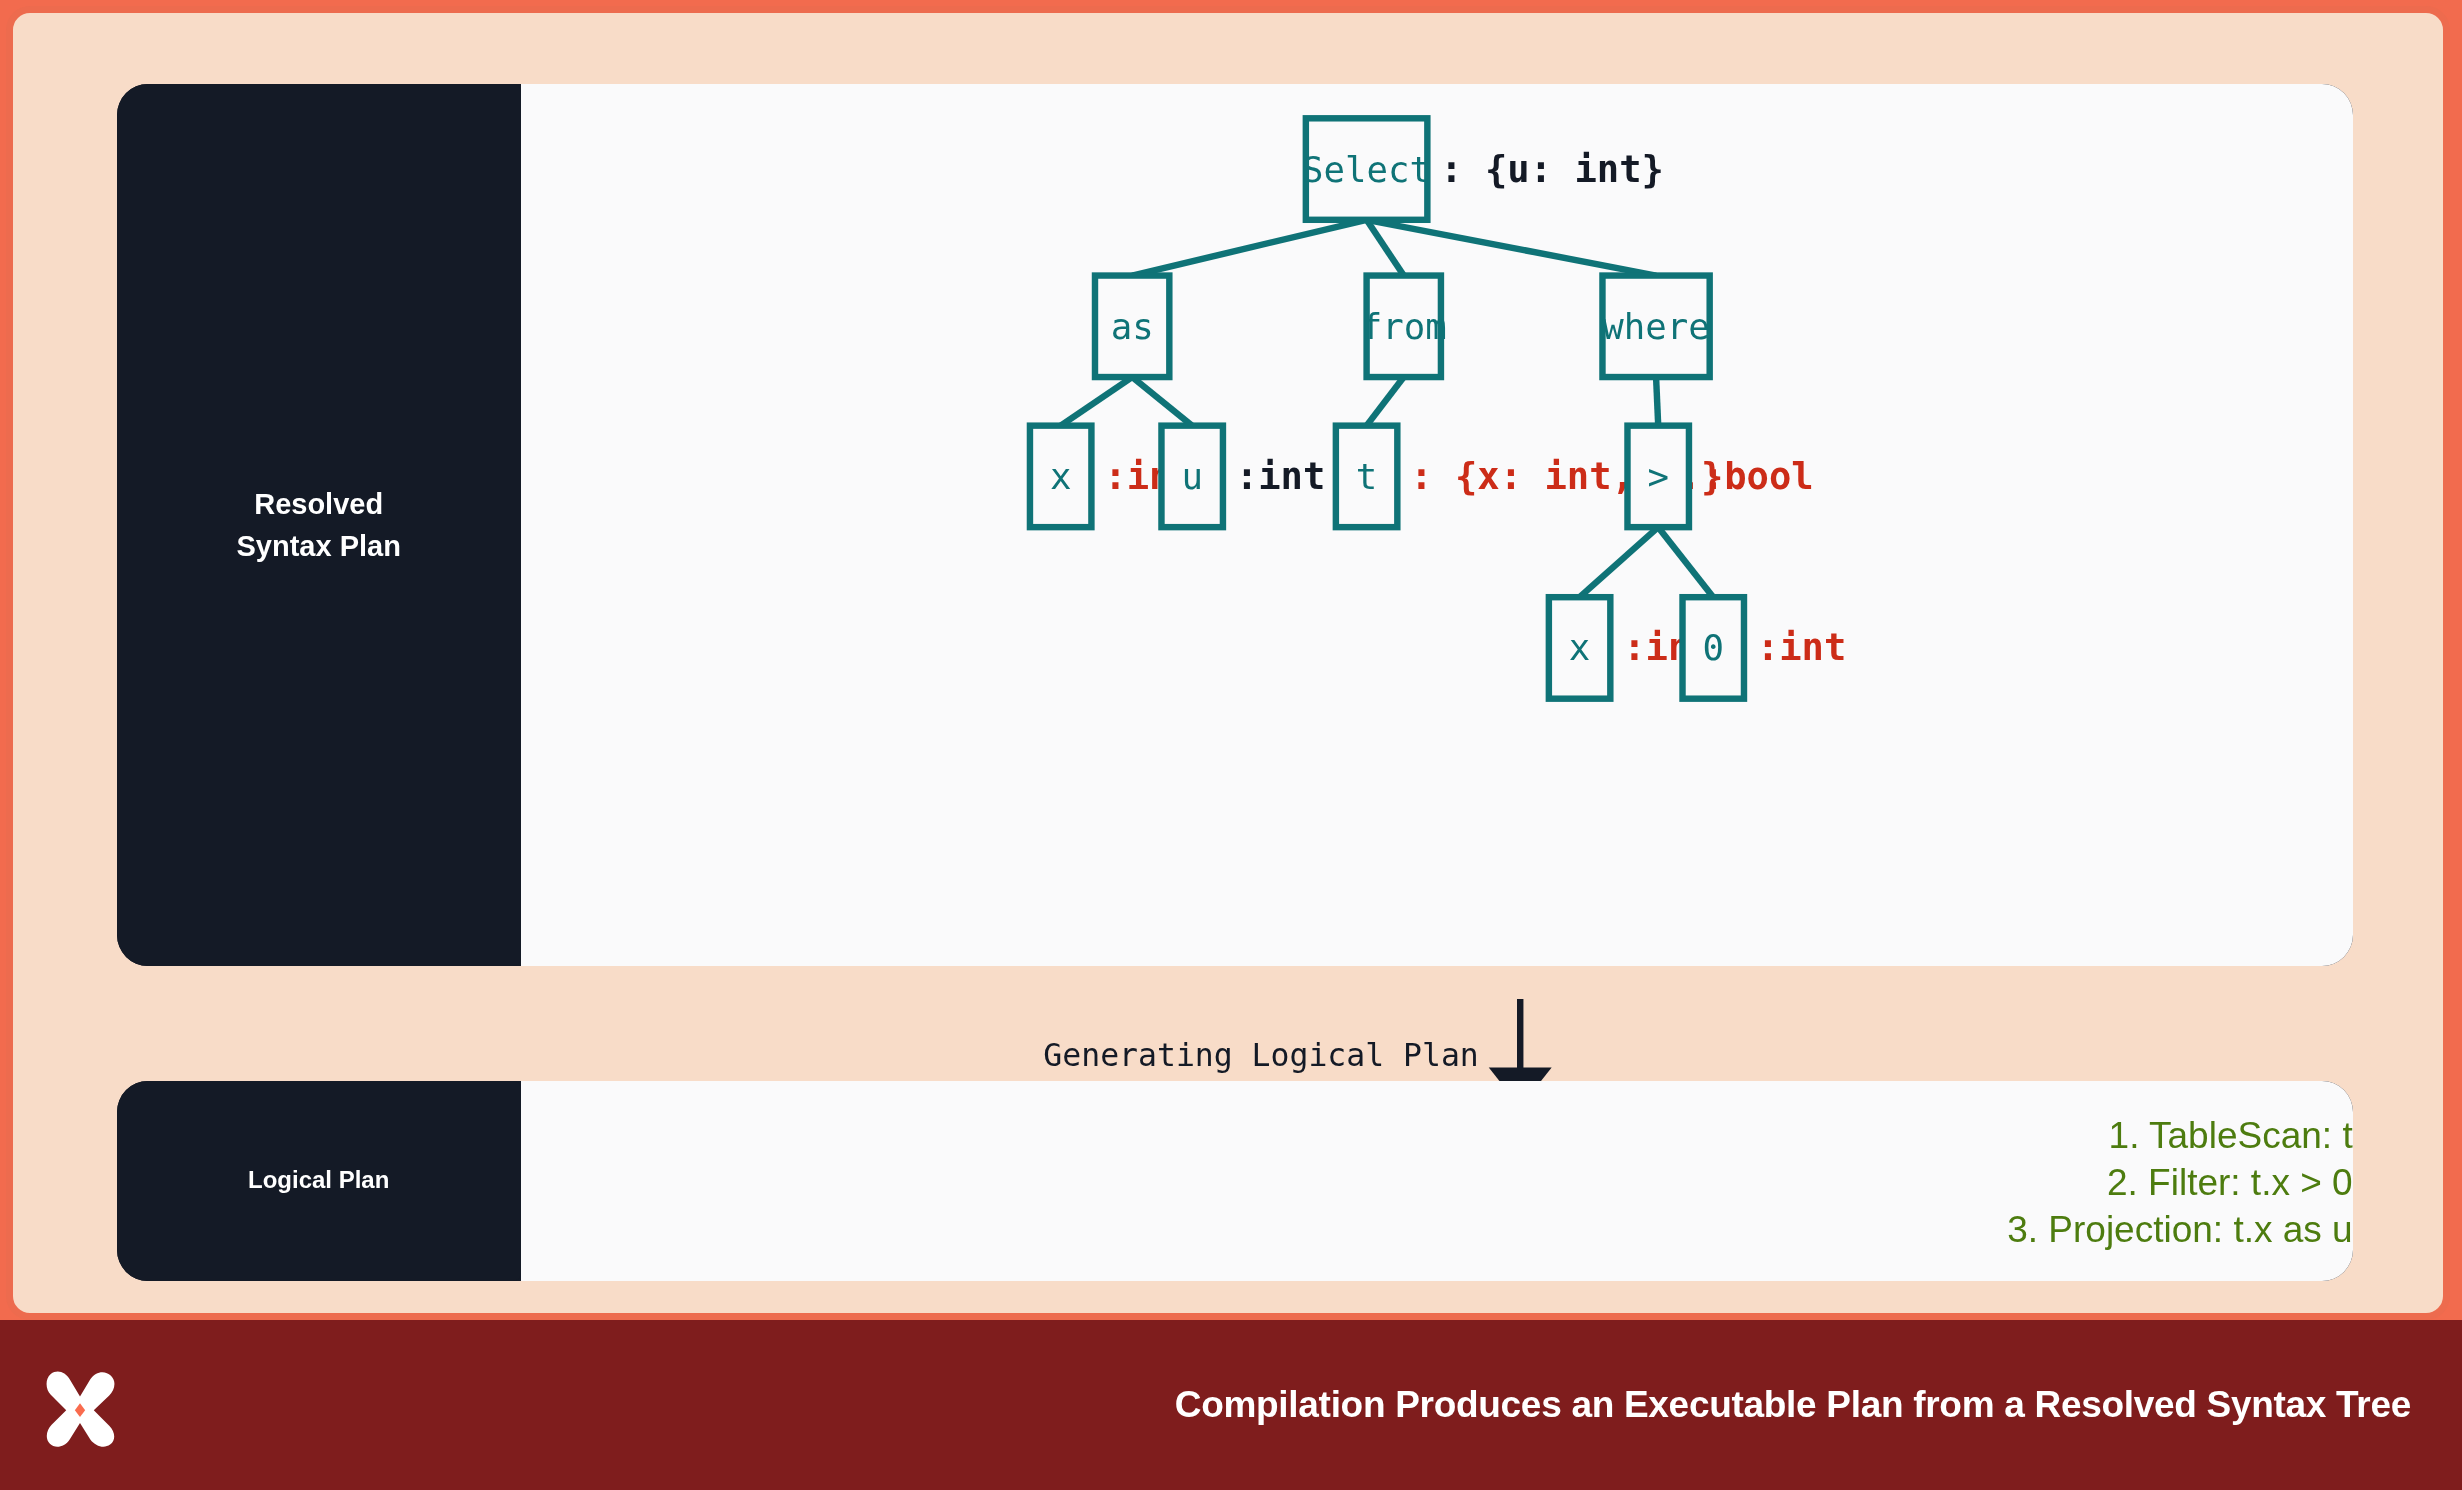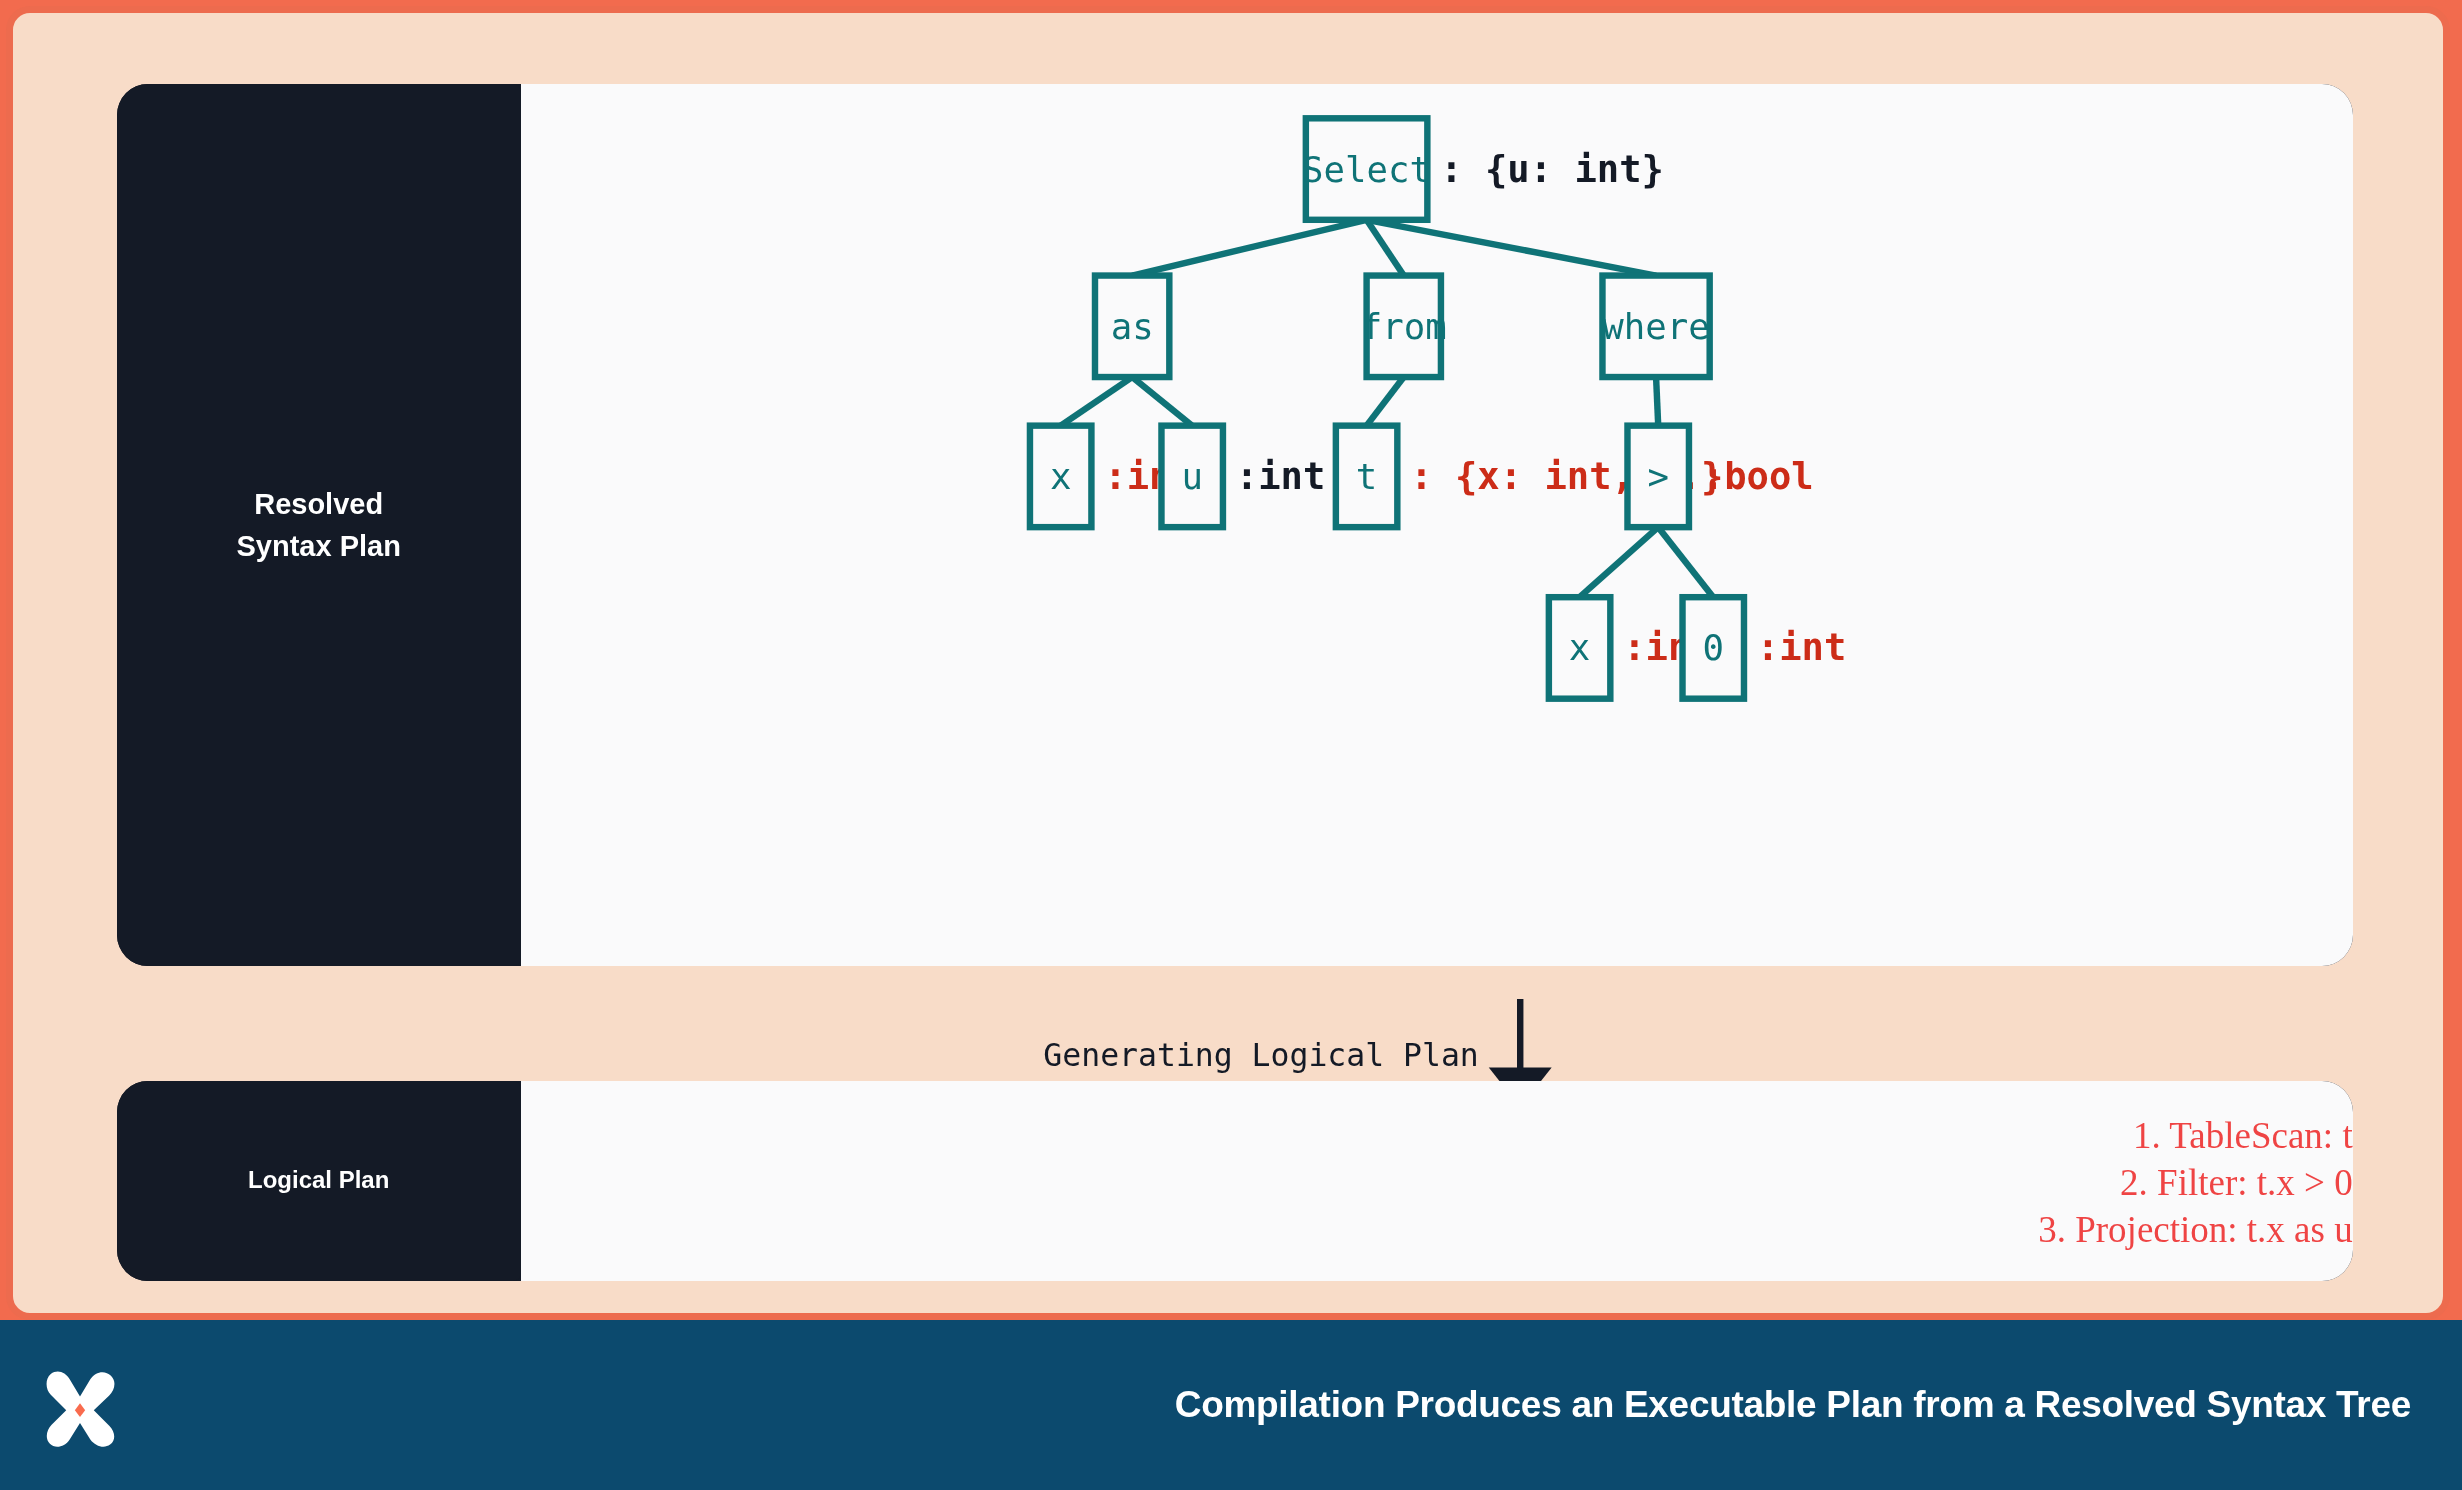--- a/index.html
+++ b/index.html
@@ -84,28 +84,28 @@
 
   
   #plan-panel{
     left:104px;top:1068px;width:2236px;height:200px;
   }
   #plan-panel .rail{width:404px;font-size:24px;}
   #plan-panel .body{
     padding:31px 0 0 64px;
   }
   .plan-line{
-    font-family:Liberation Serif, serif;
-    font-size:37px;color:#ef4444;line-height:1.28;white-space:pre;
+    font-family:Liberation Sans, sans-serif;
+    font-size:37px;color:#4d7c0f;line-height:1.28;white-space:pre;
   }
 
   
   .footer{
     position:absolute;left:0;top:1320px;width:2462px;height:170px;
-    background:#0c4a6e;
+    background:#7f1d1d;
     display:flex;align-items:center;
   }
   .footer-logo{
     position:absolute;left:37px;top:50%;transform:translateY(-50%);
     width:86px;height:86px;
   }
   .footer-caption{
     position:absolute;right:51px;top:50%;transform:translateY(-50%);
     color:#FFFFFF;font-size:37px;font-weight:700;
     font-family:"Liberation Sans", sans-serif;

